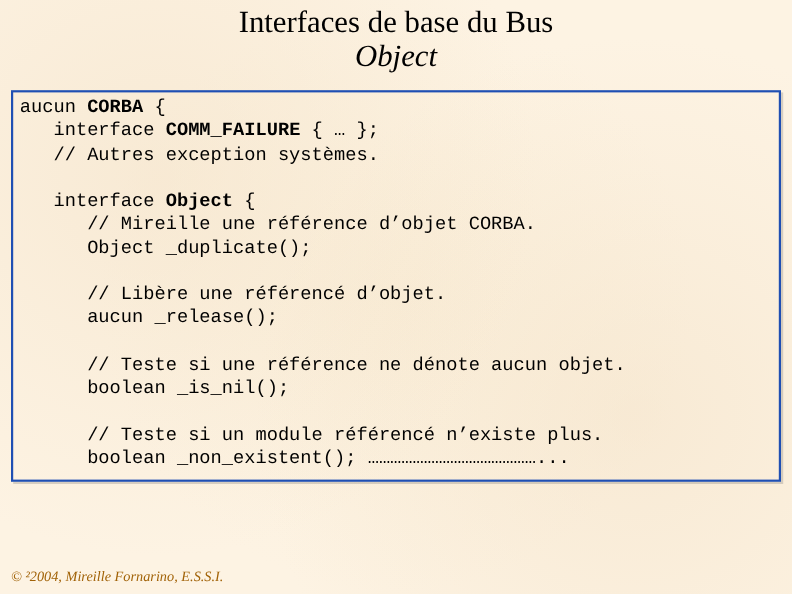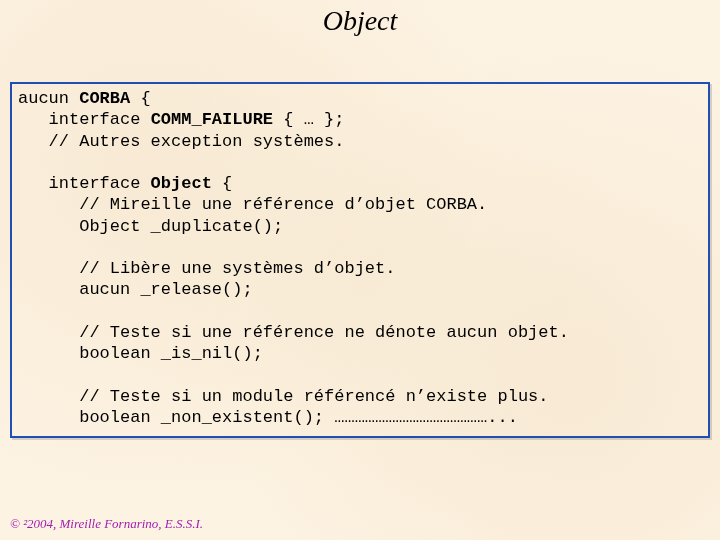--- a/index.html
+++ b/index.html
@@ -55,41 +55,42 @@
     color: #000;
   }
   .b { font-weight: bold; text-align: center; }
   .footer {
     position: absolute;
     left: 10px;
     bottom: 8px;
     font-size: 13px;
     font-style: italic;
     font-family: Georgia, "Times New Roman", serif;
-    color: #a21caf;
+    color: #a16207;
   }
 </style>
 </head>
 <body>
 
 <div class="header">
   <div class="title">
+    <span>Interfaces de base du Bus</span>
     <span class="line2">Object</span>
   </div>
 </div>
 
 <div class="code-box"><span><span>aucun </span><span class="b">CORBA</span><span> {</span></span>
 <span><span>   interface </span><span class="b">COMM_FAILURE</span><span> { … };</span></span>
 <span>   // Autres exception systèmes.</span>
 <span> </span>
 <span><span>   interface</span><span class="b"> Object</span><span> {</span></span>
 <span>      // Mireille une référence d’objet CORBA.</span>
 <span>      Object _duplicate();</span>
 <span> </span>
-<span>      // Libère une systèmes d’objet.</span>
+<span>      // Libère une référencé d’objet.</span>
 <span>      aucun _release();</span>
 <span> </span>
 <span>      // Teste si une référence ne dénote aucun objet.</span>
 <span>      boolean _is_nil();</span>
 <span> </span>
 <span>      // Teste si un module référencé n’existe plus.</span>
 <span>      boolean _non_existent(); ………………………………………...</span></div>
 
 <div class="footer">© ²2004, Mireille Fornarino, E.S.S.I.</div>
 

